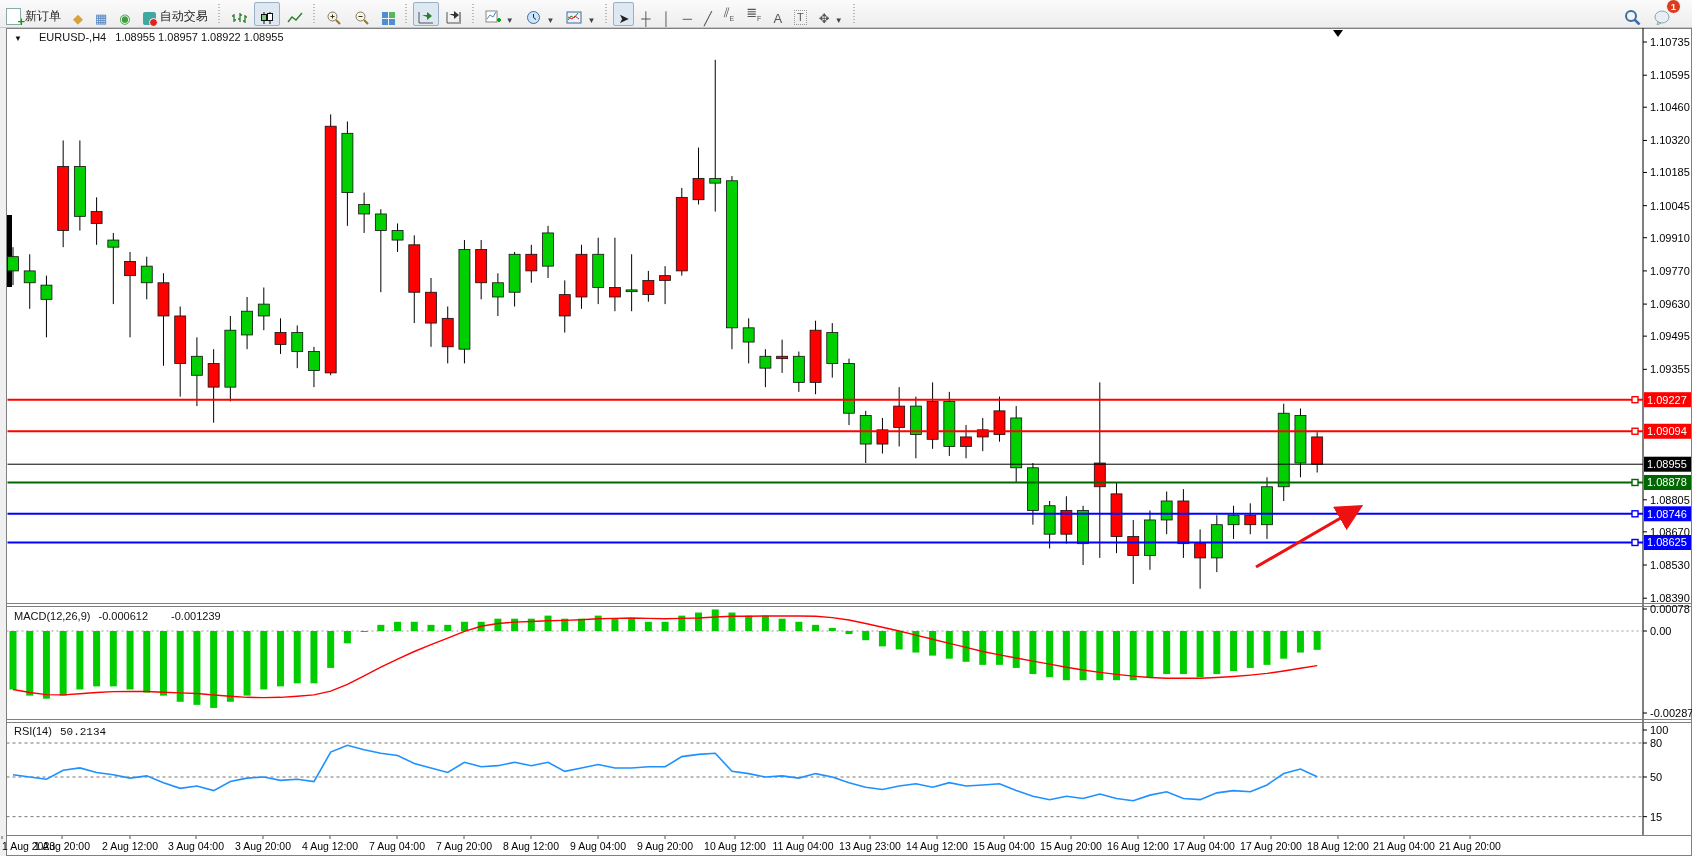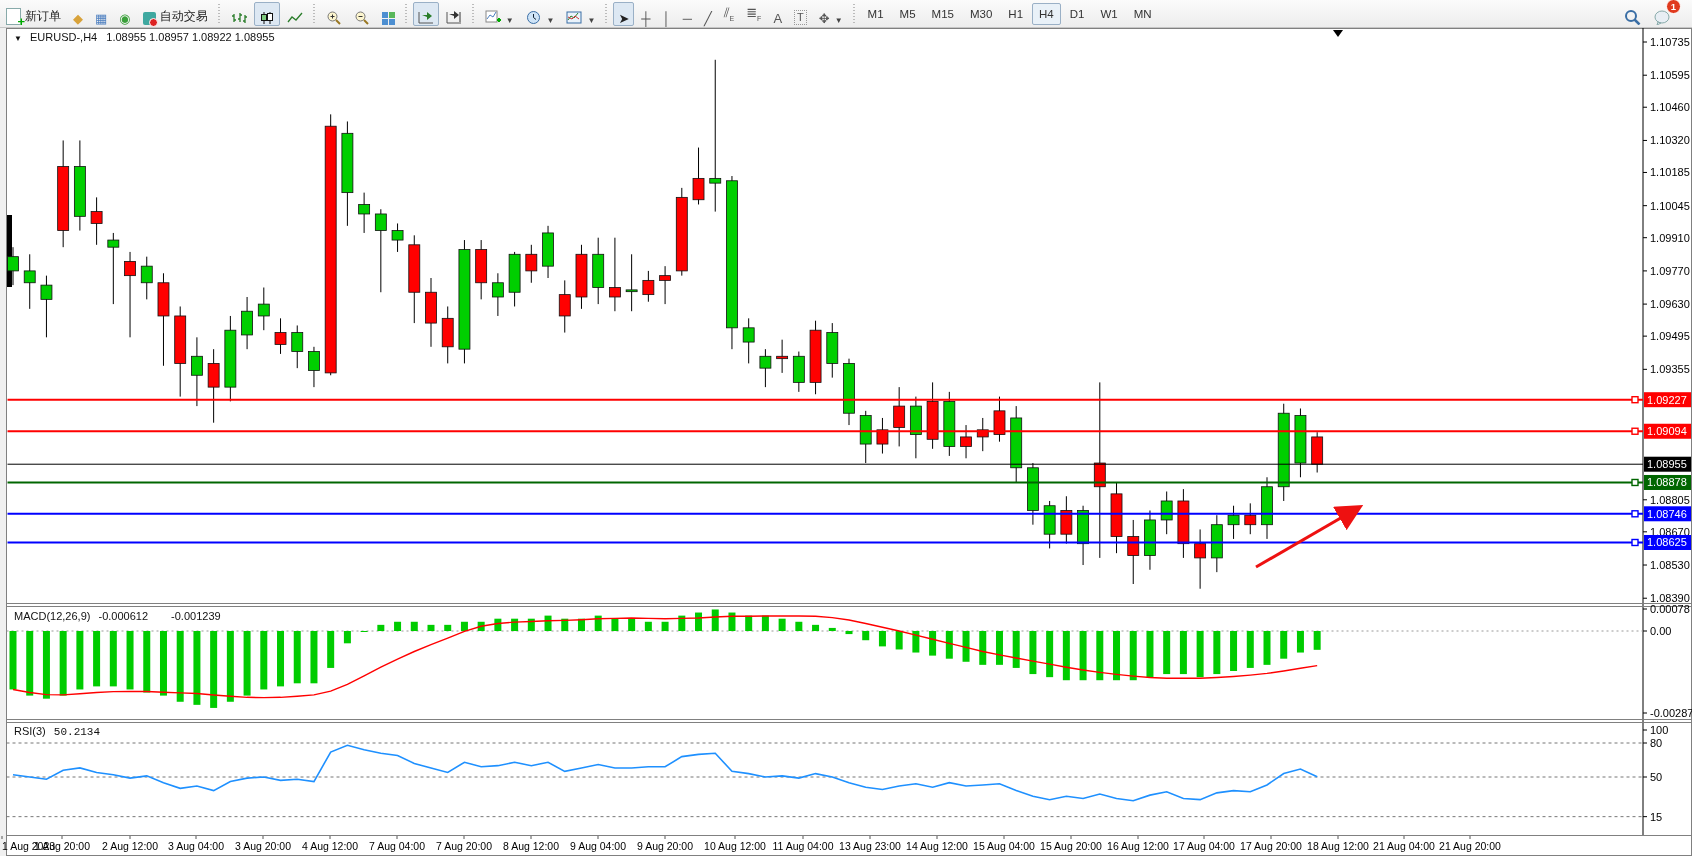--- a/index.html
+++ b/index.html
@@ -175,31 +175,20 @@
       </div>
     <div class="tb-btn">
         <span class="glyph" style="color:#555;border:1px dotted #999;padding:0 2px;font-size:11px;">T</span>
       </div>
     <div class="tb-btn">
         <span class="glyph" style="color:#555;">✥</span>
         <span class="caret">▼</span>
       </div>
   </div>
   <div class="tb-sep"></div>
-  <div class="tb-group" id="tf-group">
-      <div class="tf-btn">M1</div>
-      <div class="tf-btn">M5</div>
-      <div class="tf-btn">M15</div>
-      <div class="tf-btn">M30</div>
-      <div class="tf-btn">H1</div>
-      <div class="tf-btn pressed">H4</div>
-      <div class="tf-btn">D1</div>
-      <div class="tf-btn">W1</div>
-      <div class="tf-btn">MN</div>
-    </div>
   <div style="flex:1;"></div>
   <div class="tb-group" style="margin-right:10px;">
     <div class="tb-btn">
       <svg width="17" height="16">
         <circle cx="7" cy="7" r="5" fill="none" stroke="#3a6ea5" stroke-width="2"></circle>
         <path d="M10.5 10.5l5 5" stroke="#3a6ea5" stroke-width="2.5"></path>
       </svg>
     </div>
     <div class="tb-btn" style="position:relative;margin-right:6px;">
       <svg width="18" height="16">
@@ -592,26 +581,26 @@
     <defs>
       <marker id="ah" markerWidth="9" markerHeight="9" refX="7" refY="4.5" orient="auto">
         <path d="M0,0 L9,4.5 L0,9 z" fill="#EE1111"></path>
       </marker>
     </defs>
     <line x1="1256" y1="567" x2="1358" y2="508" stroke="#EE1111" stroke-width="3" marker-end="url(#ah)"></line>
   </svg>
 
 <div id="chart-title" style="position:absolute;left:14px;top:31px;font-size:11px;color:#111;white-space:nowrap;">
   <span style="font-size:8px;">▼</span>
-  <span style="margin-left:5px;">EURUSD-,H4</span>
+  <span style="margin-left:14px;">EURUSD-,H4</span>
   <span style="margin-left:6px;margin-top:22px;">1.08955 1.08957 1.08922 1.08955</span>
 </div>
 
 <div id="macd-label" style="position:absolute;left:14px;top:610px;font-size:11px;color:#111;">
   <span>MACD(12,26,9)</span>
   <span style="margin-left:5px;">-0.000612</span>
   <span style="margin-left:20px;">-0.001239</span>
 </div>
 
 <div id="rsi-label" style="position:absolute;left:14px;top:725px;font-size:11px;color:#111;">
-  <span>RSI(3)</span>
+  <span>RSI(14)</span>
   <span style="margin-left:5px;font-family:Liberation Mono, monospace;">50.2134</span>
 </div>
 
 </body></html>

